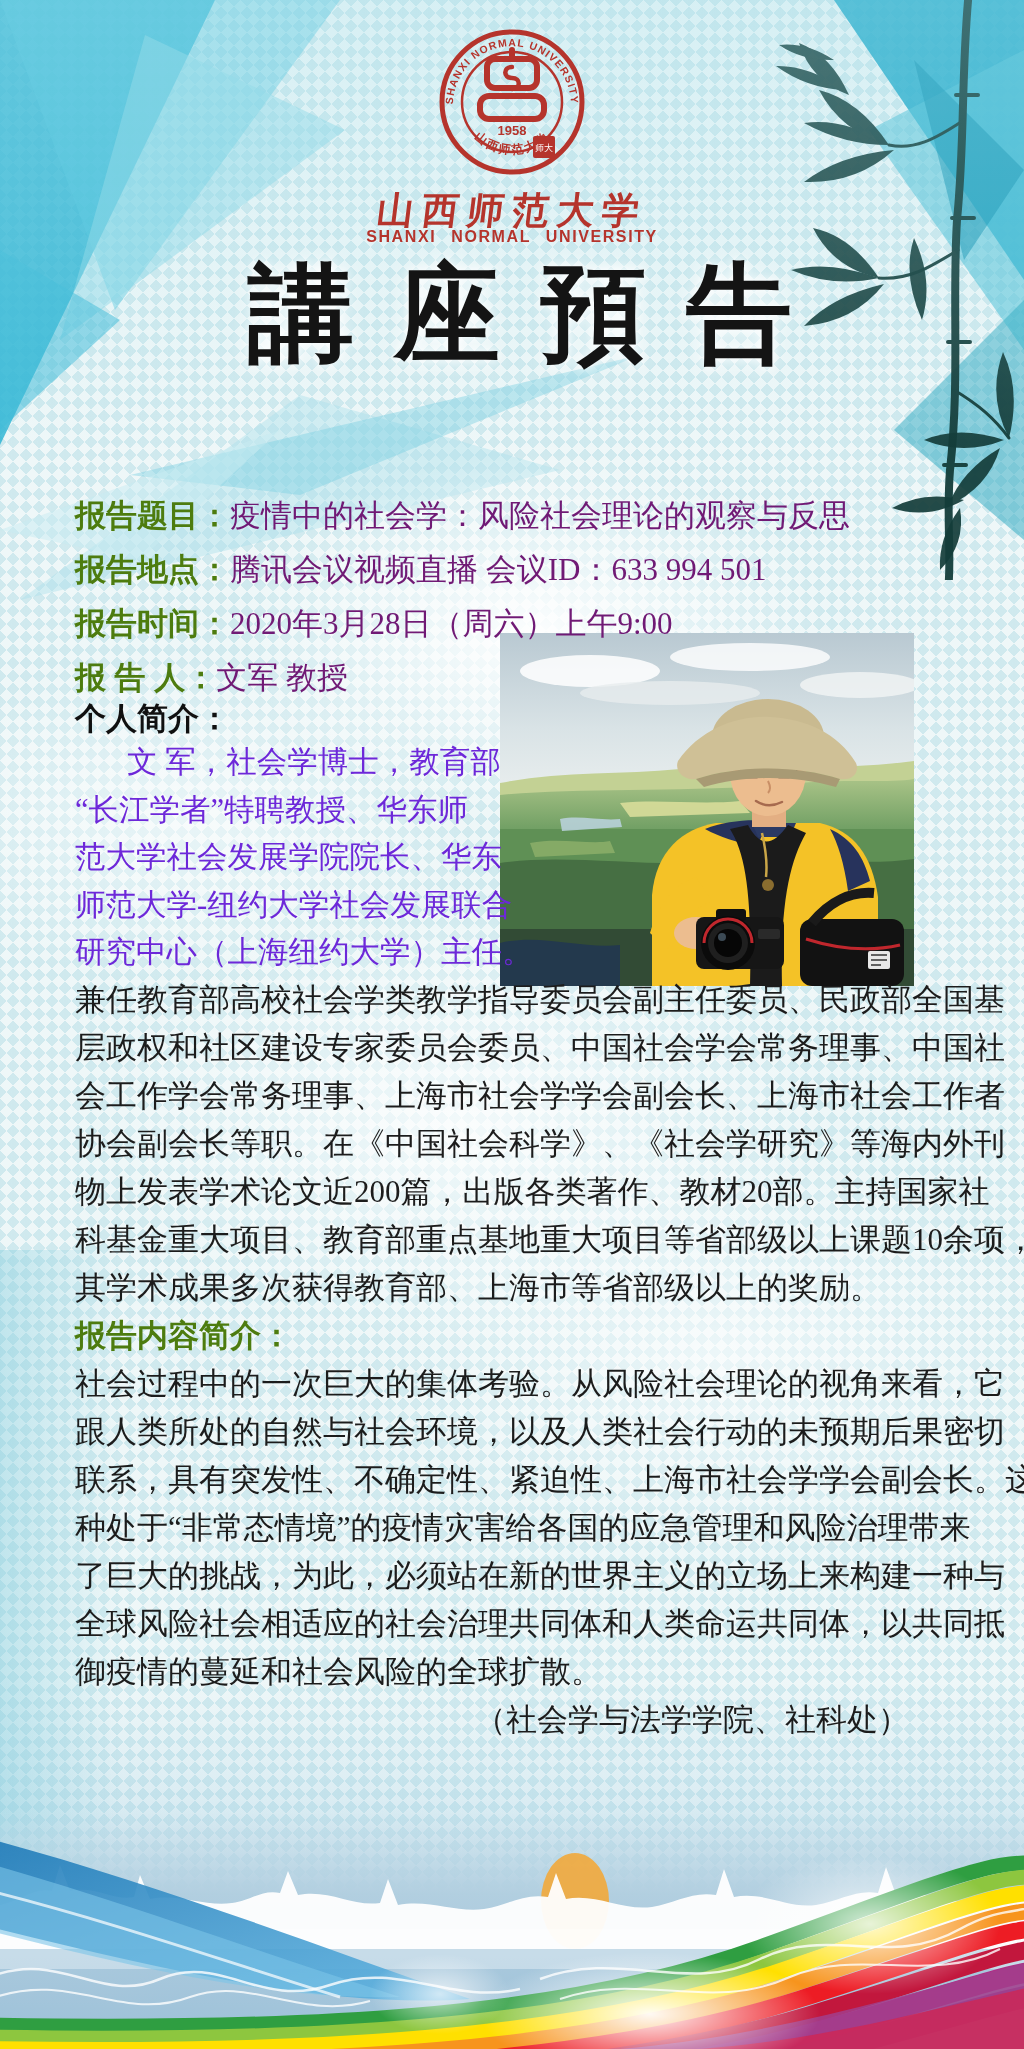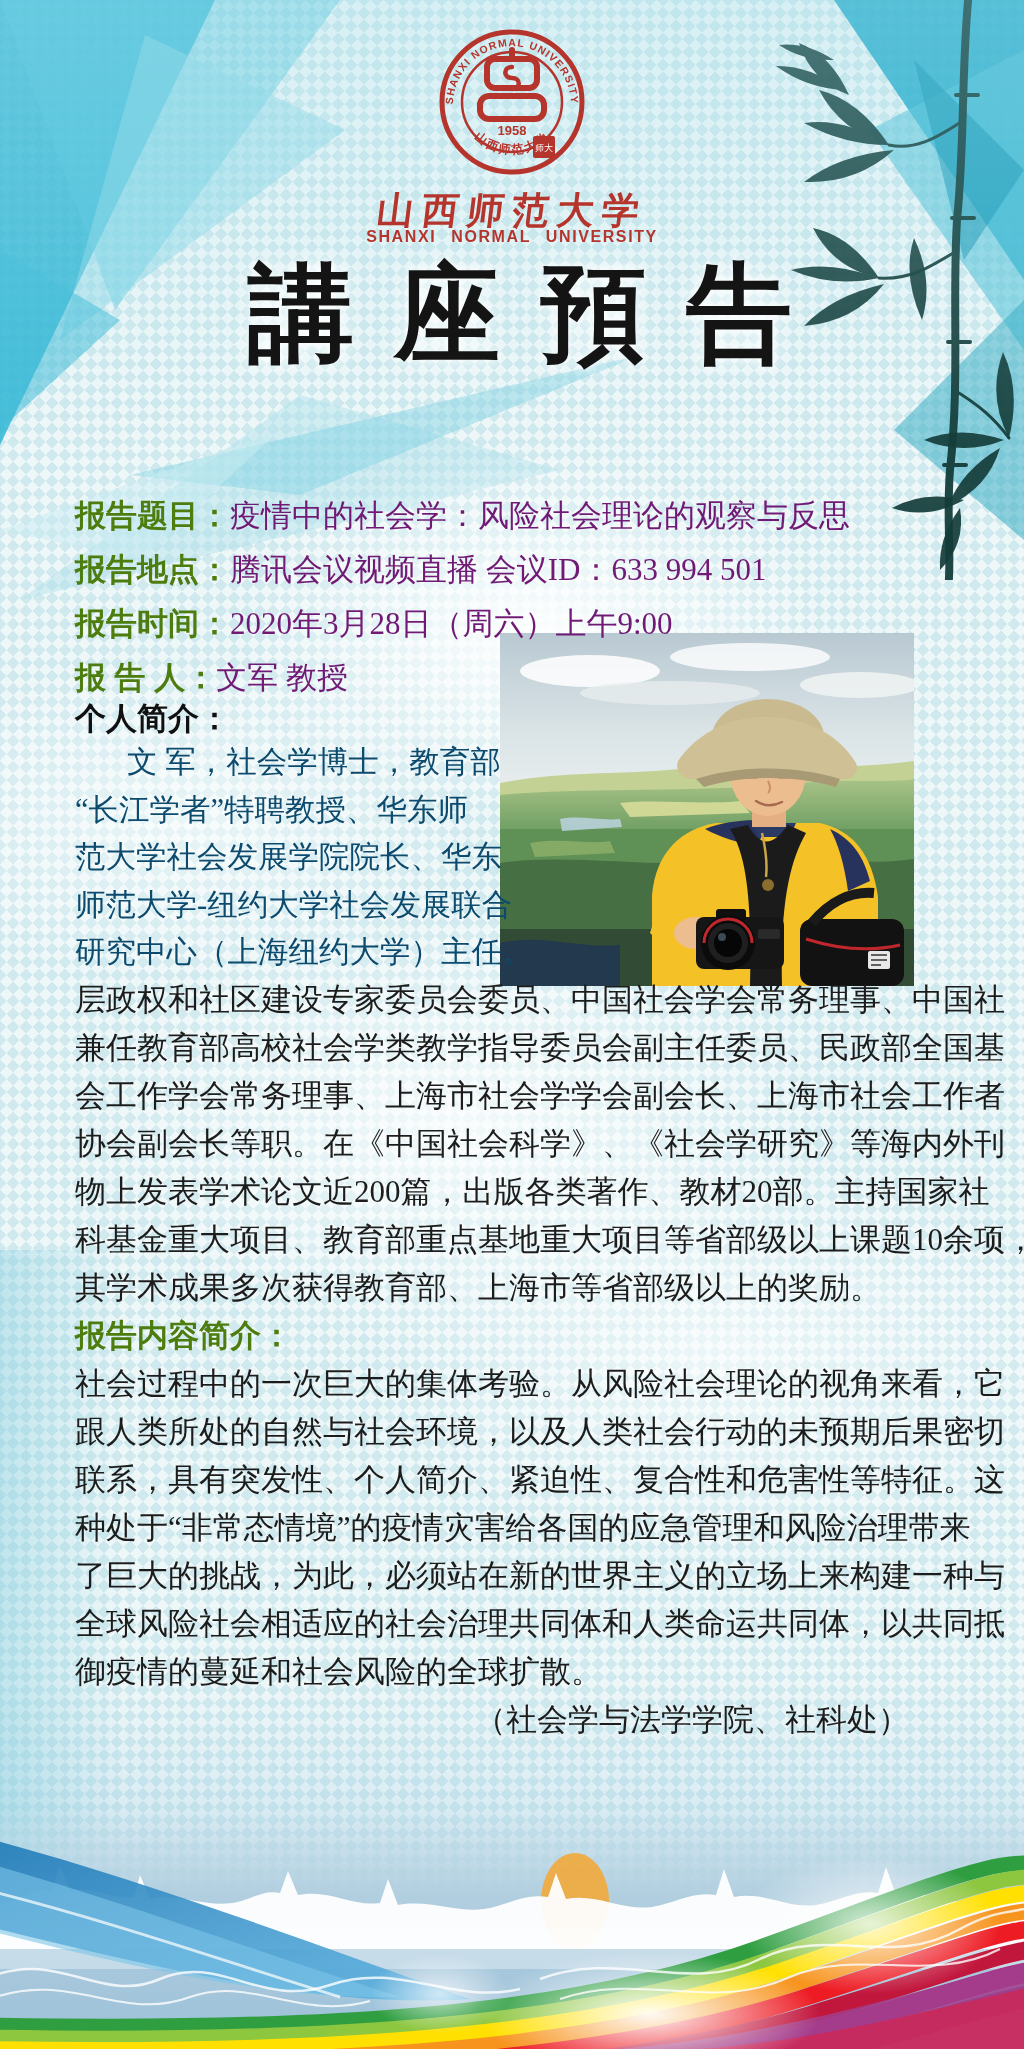--- a/index.html
+++ b/index.html
@@ -38,21 +38,21 @@
     text-shadow:0 0 10px rgba(255,255,255,.95), 0 0 22px rgba(255,255,255,.8);}
 
   
   .info{position:absolute;left:75px;top:489px;width:884px;z-index:6;}
   .info .line{height:54px;line-height:54px;font-size:31px;white-space:nowrap;}
   .lbl{font-weight:700;color:#4d7c0f;}
   .val{font-family:"Liberation Serif","DejaVu Serif",serif;color:#701a75;}
   .sec-head{position:absolute;left:75px;z-index:6;font-size:31px;font-weight:700;color:#101010;line-height:44px;}
   .head-profile{top:697px;}
   .profile-narrow{position:absolute;left:75px;top:739px;width:430px;z-index:6;
-    font-family:"Liberation Serif","DejaVu Serif",serif;font-size:30.5px;color:#0c4a6e;}
+    font-family:"Liberation Serif","DejaVu Serif",serif;font-size:30.5px;color:#6d28d9;}
   .profile-narrow .tline{line-height:47.5px;white-space:nowrap;}
   .indent1{text-indent:52px;}
   .fulltext{position:absolute;left:75px;top:976px;width:884px;z-index:6;
     font-family:"Liberation Serif","DejaVu Serif",serif;font-size:31px;color:#1c1c1c;}
   .fulltext .tline{line-height:48px;white-space:nowrap;}
   .fulltext .headline{font-family:"Liberation Sans","DejaVu Sans",sans-serif;font-weight:700;color:#4d7c0f;}
   .indent2{text-indent:60px;}
   .sig{text-align:right;padding-right:50px;}
 
   .photo{position:absolute;left:500px;top:633px;width:414px;height:353px;z-index:5;}
@@ -226,31 +226,31 @@
         <rect x="300" y="286" width="104" height="67" rx="12" fill="#121212"></rect>
         <path d="M306,306 q 50,16 94,6" stroke="#c0272d" stroke-width="3" fill="none"></path>
         <rect x="368" y="318" width="22" height="18" rx="2" fill="#e8e8e8"></rect>
         <path d="M371,322 h16 M371,327 h16 M371,332 h10" stroke="#333" stroke-width="1.6"></path>
         <path d="M312,290 C 330,268 352,258 374,260" stroke="#1a1a1a" stroke-width="10" fill="none"></path>
       </g>
     </g>
   </svg>
 
   <div class="fulltext">
+    <div class="tline">兼任教育部高校社会学类教学指导委员会副主任委员、民政部全国基</div>
     <div class="tline">层政权和社区建设专家委员会委员、中国社会学会常务理事、中国社</div>
-    <div class="tline">兼任教育部高校社会学类教学指导委员会副主任委员、民政部全国基</div>
     <div class="tline">会工作学会常务理事、上海市社会学学会副会长、上海市社会工作者</div>
     <div class="tline">协会副会长等职。在《中国社会科学》、《社会学研究》等海内外刊</div>
     <div class="tline">物上发表学术论文近200篇，出版各类著作、教材20部。主持国家社</div>
     <div class="tline">科基金重大项目、教育部重点基地重大项目等省部级以上课题10余项，</div>
     <div class="tline">其学术成果多次获得教育部、上海市等省部级以上的奖励。</div>
     <div class="tline headline">报告内容简介：</div>
     <div class="tline">社会过程中的一次巨大的集体考验。从风险社会理论的视角来看，它</div>
     <div class="tline">跟人类所处的自然与社会环境，以及人类社会行动的未预期后果密切</div>
-    <div class="tline">联系，具有突发性、个人简介、紧迫性、复合性和危害性等特征。这</div>
+    <div class="tline">联系，具有突发性、不确定性、紧迫性、上海市社会学学会副会长。这</div>
     <div class="tline">种处于“非常态情境”的疫情灾害给各国的应急管理和风险治理带来</div>
     <div class="tline">了巨大的挑战，为此，必须站在新的世界主义的立场上来构建一种与</div>
     <div class="tline">全球风险社会相适应的社会治理共同体和人类命运共同体，以共同抵</div>
     <div class="tline">御疫情的蔓延和社会风险的全球扩散。</div>
     <div class="tline sig">（社会学与法学学院、社科处）</div>
   </div>
 
   <svg class="deco deco-footer" width="1024" height="240" viewBox="0 0 1024 240">
     <defs>
       <linearGradient id="fSky" x1="0" y1="0" x2="0" y2="1">

